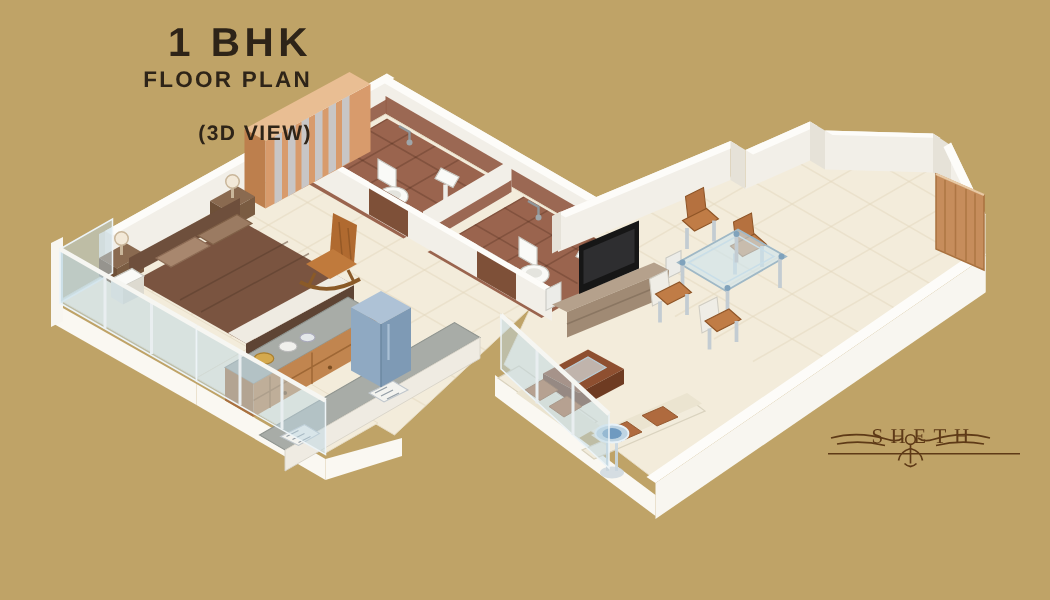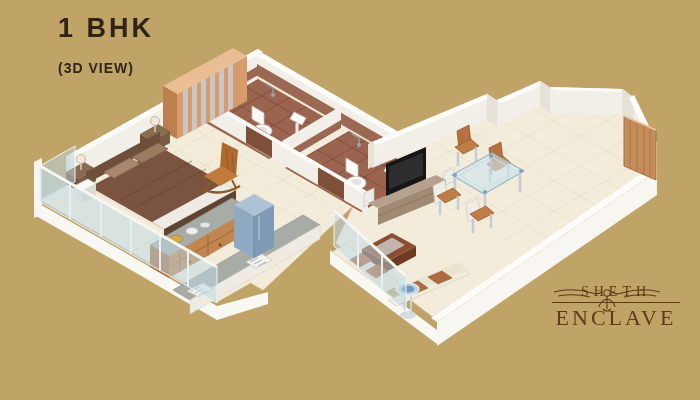--- a/index.html
+++ b/index.html
@@ -5,21 +5,21 @@
   html,body{margin:0;padding:0;}
   body{
     width:700px;height:400px;overflow:hidden;position:relative;
     background:var(--background,#BFA367);
     font-family:"Liberation Sans", sans-serif;
   }
   .stage{position:absolute;inset:0;}
   
   .title-block{
     position:absolute;left:58px;top:14px;width:150px;
-    text-align:left;color:var(--title_text,#2E2418);
+    text-align:right;color:var(--title_text,#2E2418);
     user-select:none;
   }
   .title-main{font-size:27px;font-weight:bold;letter-spacing:3px;line-height:1.05;}
   .title-sub{font-size:15px;font-weight:600;letter-spacing:1.5px;margin-top:3px;}
   .title-view{font-size:14px;font-weight:600;letter-spacing:1px;margin-top:18px;}
   
   .brand-block{
     position:absolute;left:552px;top:284px;width:128px;
     text-align:center;color:var(--brand_text,#5E3A17);user-select:none;
   }
@@ -403,26 +403,26 @@
         <polygon class="glass" points="334,246 406,312 406,276 334,210"></polygon>
         <line class="glasspost" x1="358" y1="233" x2="358" y2="269"></line>
         <line class="glasspost" x1="382" y1="254" x2="382" y2="290"></line>
         <path class="glassrail" d="M334,210 L406,276"></path>
       </g>
     </g>
   </svg>
 
   <div class="title-block">
     <div class="title-main">1 BHK</div>
+    <div class="title-sub">FLOOR PLAN</div>
     <div class="title-view">(3D VIEW)</div>
   </div>
 
   <div class="brand-block">
     <span class="brand-name">SHETH</span>
-    <span class="brand-project">ENCLAVE</span>
     <svg class="brand-ornament" width="110" height="30" viewBox="0 0 110 30" fill="none" stroke="#5E3A17" stroke-width="1.1">
       <path d="M2,7 Q20,2 40,8 Q46,10 50,7"></path>
       <path d="M108,7 Q90,2 70,8 Q64,10 60,7"></path>
       <path d="M6,11 Q22,8 38,12"></path>
       <path d="M104,11 Q88,8 72,12"></path>
       <circle cx="55" cy="8" r="3.2"></circle>
       <path d="M55,11 L55,24 M55,14 Q48,16 47,22 M55,14 Q62,16 63,22 M51,24 Q55,28 59,24"></path>
     </svg>
   </div>
 

